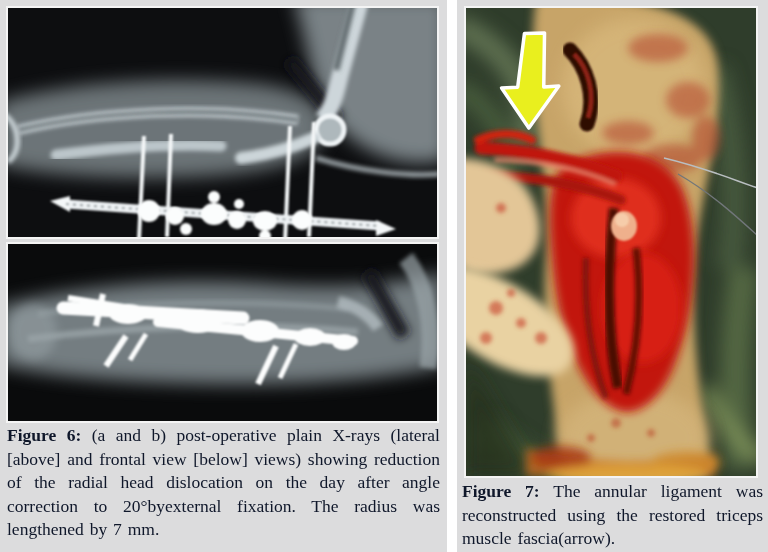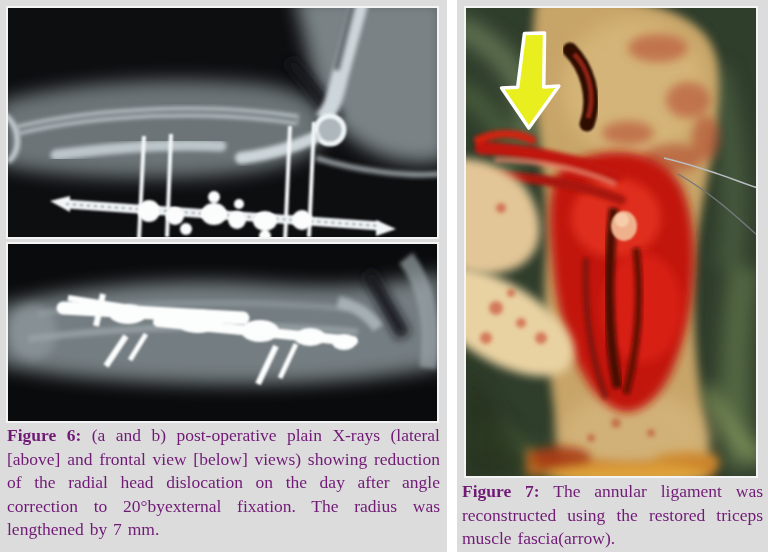--- a/index.html
+++ b/index.html
@@ -11,21 +11,21 @@
   .panel{position:absolute;top:0;height:552px;background:#dcdcdd;margin:0;}
   .panel-left{left:0;width:447px;}
   .panel-right{left:457px;width:311px;}
   .imgframe{position:absolute;border:2px solid #f4f4f4;overflow:hidden;background:#0c0d0e;}
   .xray-top{left:6px;top:6px;width:429px;height:229px;}
   .xray-bottom{left:6px;top:242px;width:429px;height:177px;}
   .photo{left:7px;top:6px;width:290px;height:468px;background:#2f3d2b;}
   .imgframe svg{display:block;width:100%;height:100%;}
   .caption{
     position:absolute;left:7px;right:7px;
-    color:#701a75;font-size:17.5px;line-height:23.6px;
+    color:#0f172a;font-size:17.5px;line-height:23.6px;
     text-align:justify;text-align-last:left;word-spacing:1.5px;
   }
   .caption b{font-weight:bold;}
   .caption-left{top:424px;}
   .caption-right{top:480px;left:5px;right:5px;}
 </style>
 </head>
 <body>
 
 <figure class="panel panel-left">

